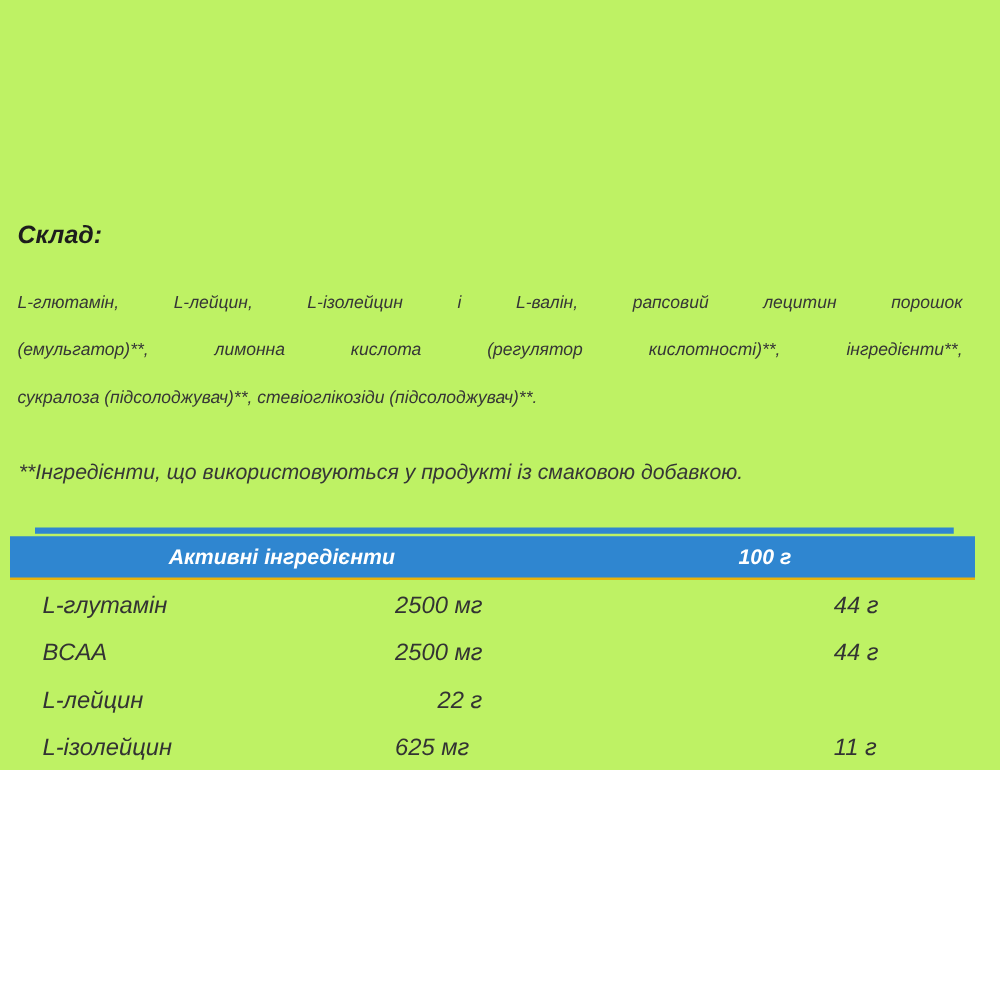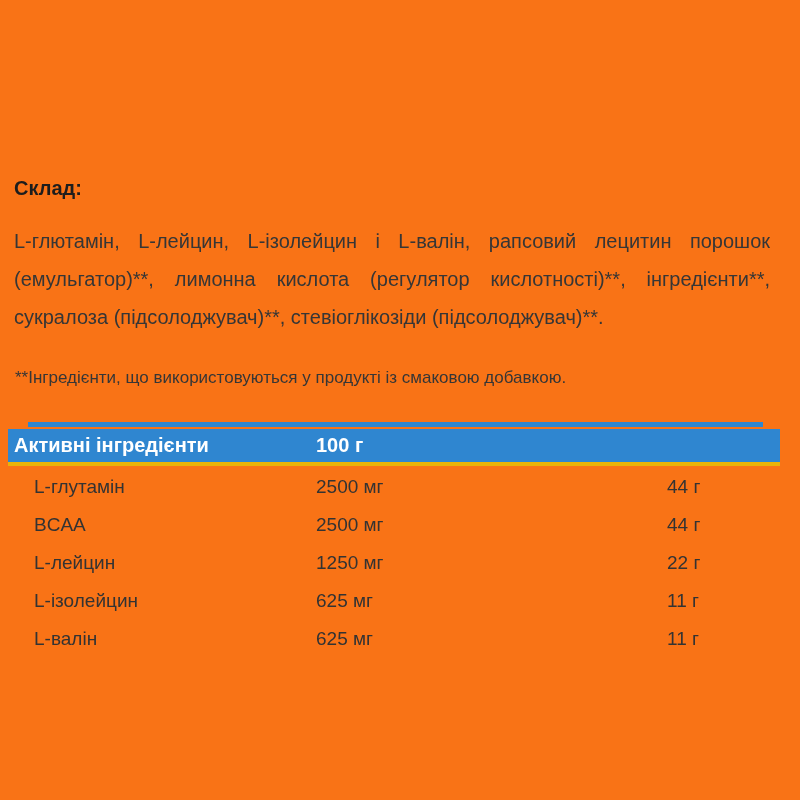--- a/index.html
+++ b/index.html
@@ -3,37 +3,38 @@
 <meta charset="utf-8">
 <style>
   html, body {
     margin: 0;
     padding: 0;
     background: #ffffff;
   }
   .page {
     position: relative;
     width: 800px;
-    height: 800px;
-    background: #f97316;
+    height: 616px;
+    background: #bef264;
     font-family: "Liberation Sans", "DejaVu Sans", sans-serif;
     color: #333333;
     overflow: hidden;
+    font-style: italic;
   }
   .heading {
     margin: 0;
     padding: 176px 0 0 14px;
     font-size: 20px;
     line-height: 24px;
     font-weight: 700;
     color: #1d1d1d;
   }
   .paragraph {
     margin: 22px 30px 0 14px;
-    font-size: 20px;
+    font-size: 14px;
     line-height: 38px;
     color: #363636;
   }
   .para-line {
     white-space: normal;
   }
   .para-line.justify {
     text-align: justify;
     text-align-last: justify;
   }
@@ -51,24 +52,25 @@
     height: 5px;
     margin: 0 17px 2px 20px;
     background: #2f86d0;
   }
   .thead {
     display: grid;
     grid-template-columns: 308px 317px 1fr;
     align-items: center;
     height: 33px;
     background: #2f86d0;
-    border-bottom: 4px solid #eab308;
+    border-bottom: 2px solid #eab308;
     color: #ffffff;
-    font-size: 20px;
+    font-size: 17px;
     font-weight: 700;
+    text-align: right;
   }
   .thead .c1 { padding-left: 6px; }
   .tbody {
     margin-top: 2px;
   }
   .trow {
     display: grid;
     grid-template-columns: 308px 317px 1fr;
     align-items: center;
     height: 38px;
@@ -111,21 +113,20 @@
       </div>
 
       <div class="trow">
         <div class="c1">BCAA</div>
         <div class="c2">2500 мг</div>
         <div class="c3">44 г</div>
       </div>
 
       <div class="trow">
         <div class="c1">L-лейцин</div>
-        <div class="c2">1250 мг</div>
         <div class="c3">22 г</div>
       </div>
 
       <div class="trow">
         <div class="c1">L-ізолейцин</div>
         <div class="c2">625 мг</div>
         <div class="c3">11 г</div>
       </div>
 
       <div class="trow">

